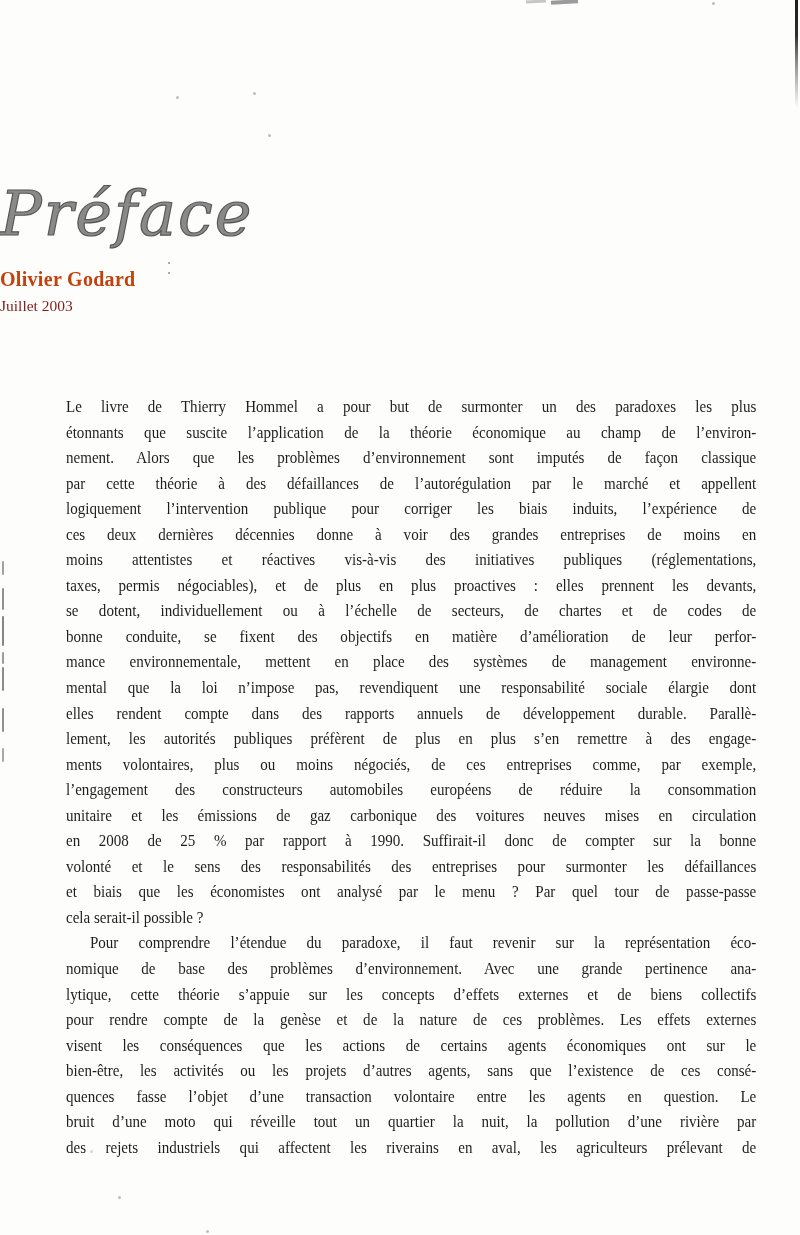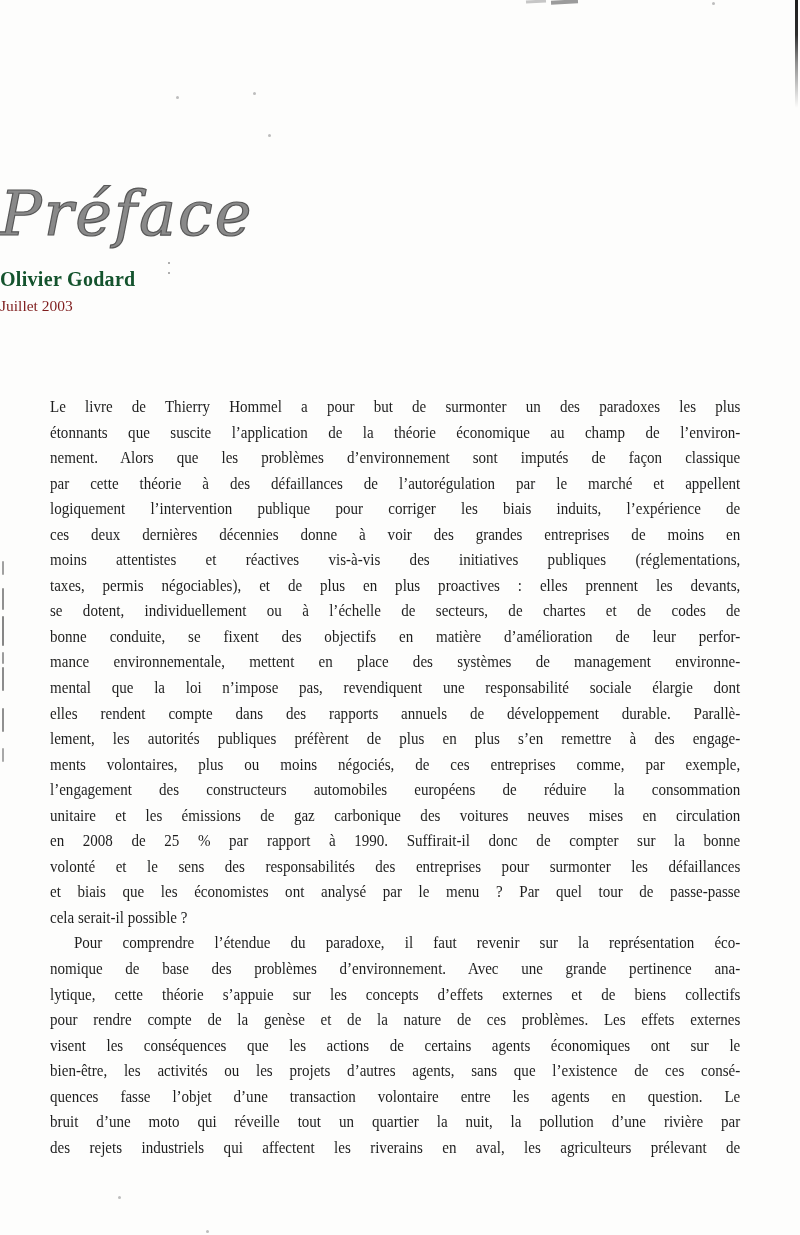--- a/index.html
+++ b/index.html
@@ -34,34 +34,34 @@
     color: rgba(98, 98, 98, 0.55);
     -webkit-text-stroke: 1.2px #585858;
     text-shadow: 0 0 1px rgba(140,140,140,.6);
     letter-spacing: 2px;
   }
   .doc-author {
     margin-top: 12px;
     font-size: 20px;
     line-height: 22px;
     font-weight: bold;
-    color: #14532d;
+    color: #c2410c;
     letter-spacing: 0.3px;
   }
   .doc-date {
     margin-top: 7px;
     font-size: 15.5px;
     line-height: 17px;
     color: #7f1d1d;
   }
 
   
   .body-text {
     position: absolute;
-    left: 50px;
+    left: 66px;
     top: 394px;
     width: 690px;
   }
   .paragraph { margin: 0; padding: 0; }
   .text-line {
     width: 780px;
     transform: scaleX(0.885);
     transform-origin: left center;
     text-align: justify;
     text-align-last: justify;

